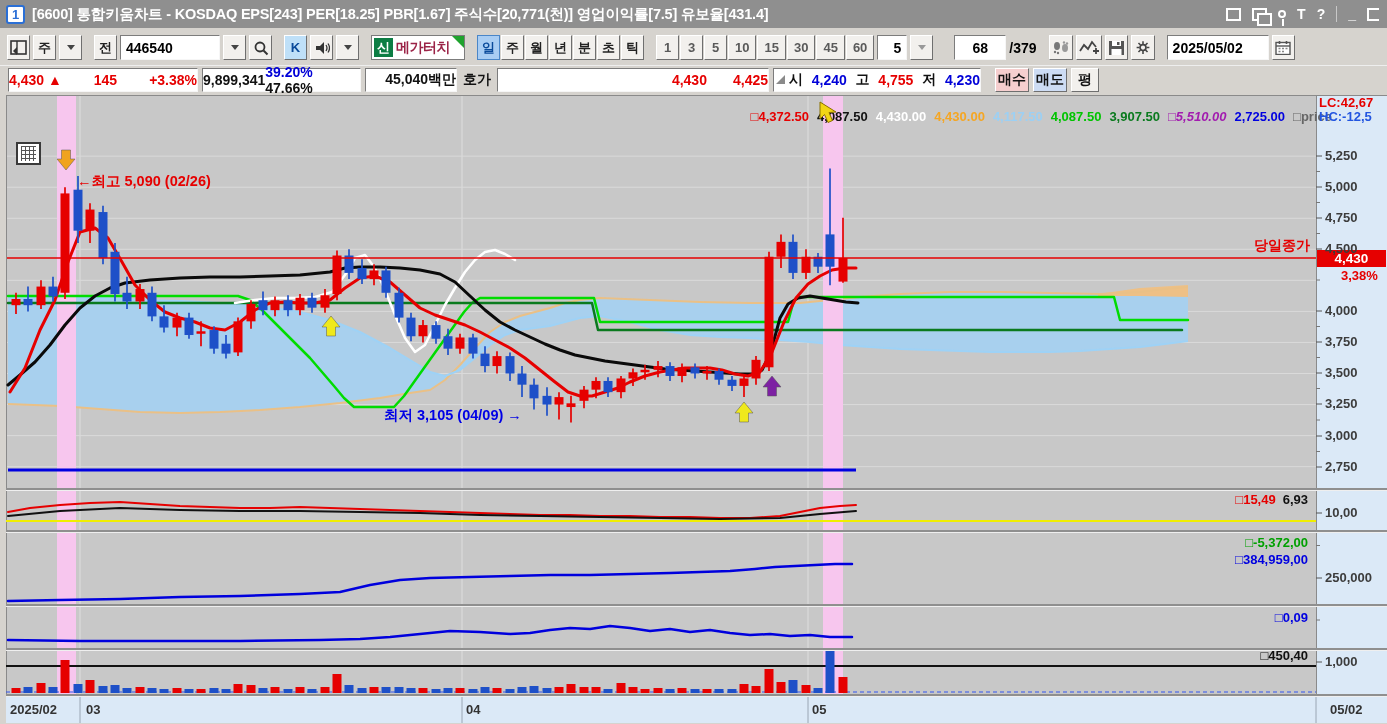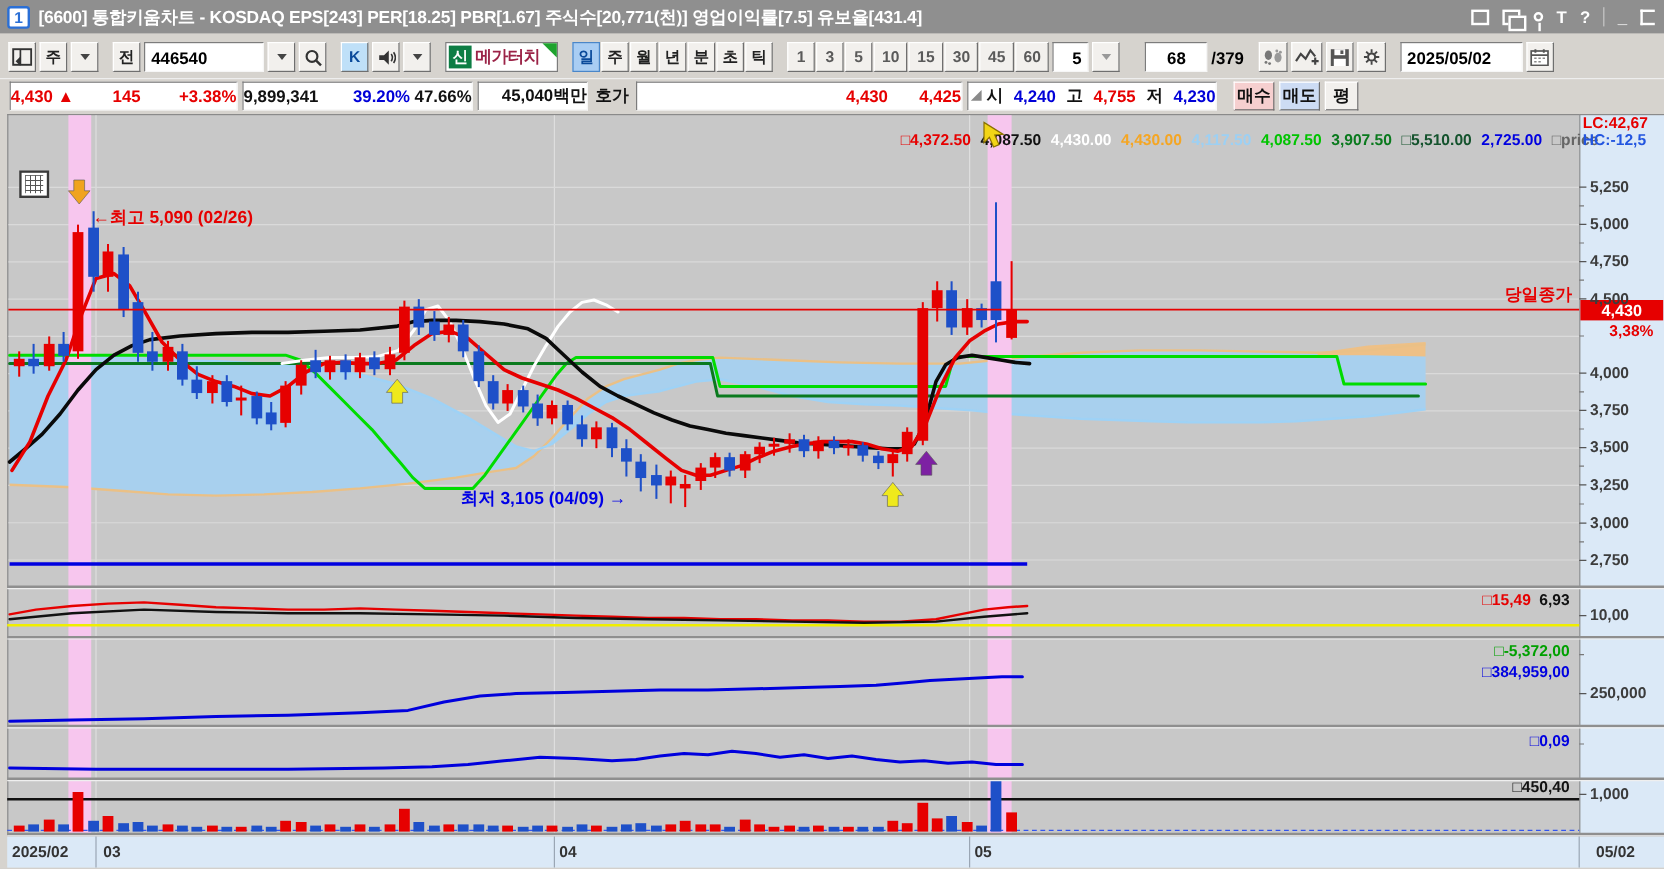--- a/index.html
+++ b/index.html
@@ -216,21 +216,21 @@
       </svg>
   </div>
 </div>
 
 <div class="qbar">
   <div class="qf" style="width:190px;justify-content:space-between">
     <span class="red"><span>4,430</span> <span>▲</span></span>
     <span class="red">145</span>
     <span class="red">+3.38%</span>
   </div>
-  <div class="qf" style="width:192px;justify-content:space-between">
+  <div class="qf" style="width:159px;justify-content:space-between">
     <span class="blk">9,899,341</span>
     <span><span class="blue">39.20%</span>
     <span class="blk">47.66%</span></span>
   </div>
   <div class="qf" style="width:92px;justify-content:flex-end">
     <span class="blk">45,040백만</span>
   </div>
   <span class="qlabel">호가</span>
   <div class="qf" style="width:272px;justify-content:flex-end;gap:26px">
     <span class="red">4,430</span>
@@ -543,21 +543,21 @@
       <div class="g"></div>
     </div>
   <div id="legend">
       <span style="color: rgb(230, 0, 0);">□4,372.50</span>
       <span style="color: rgb(17, 17, 17);">4,087.50</span>
       <span style="color: rgb(255, 255, 255);">4,430.00</span>
       <span style="color: rgb(245, 166, 35);">4,430.00</span>
       <span style="color: rgb(156, 208, 244);">4,117.50</span>
       <span style="color: rgb(0, 196, 0);">4,087.50</span>
       <span style="color: rgb(10, 122, 30);">3,907.50</span>
-      <span style="color: #14532d;">□5,510.00</span>
+      <span style="color: #a21caf; font-style: italic;">□5,510.00</span>
       <span style="color: rgb(0, 0, 224);">2,725.00</span>
       <span style="color: rgb(102, 102, 102);">□price</span>
     </div>
   <div id="ann-high" class="olabel">←최고 5,090 (02/26)</div>
   <div id="ann-low" class="olabel">최저 3,105 (04/09) →</div>
   <div id="ann-close" class="olabel">당일종가</div>
   <div id="lc" class="olabel">LC:42,67</div>
   <div id="hc" class="olabel">HC:-12,5</div>
   <div id="price-badge">4,430</div>
   <div id="pct-badge" class="olabel">3,38%</div>

